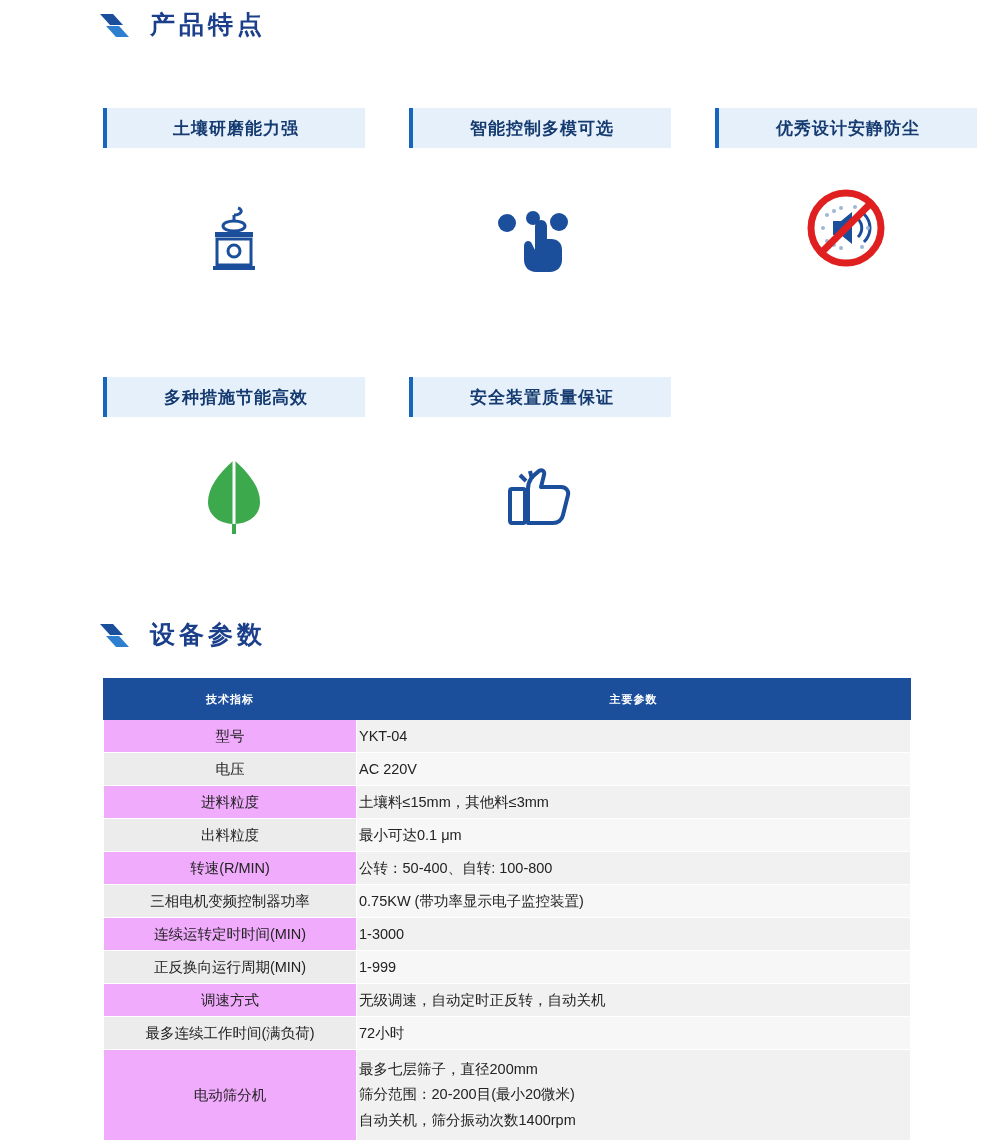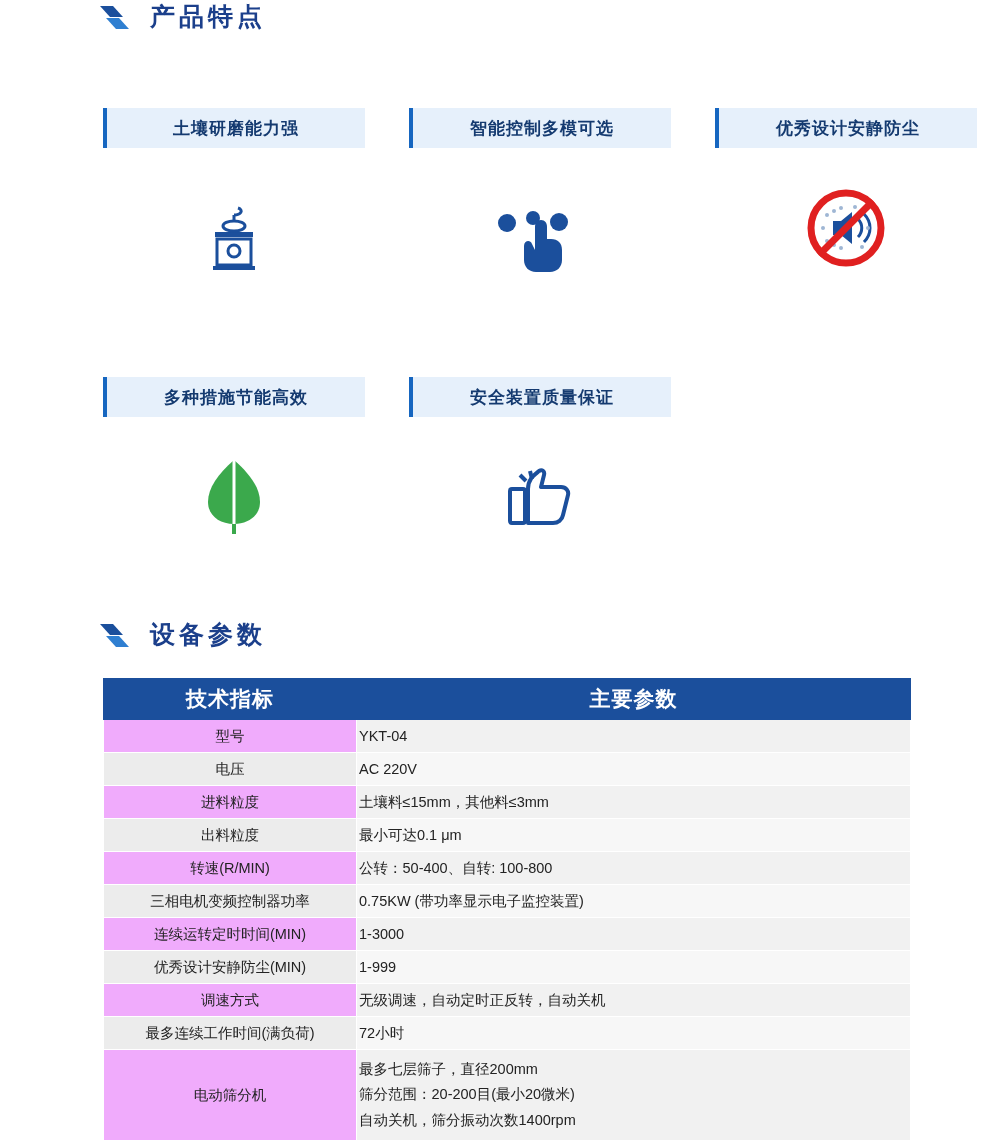--- a/index.html
+++ b/index.html
@@ -27,21 +27,21 @@
     height: 26px;
     flex: 0 0 auto;
   }
   .section-title {
     font-size: 25px;
     font-weight: bold;
     letter-spacing: 4px;
     color: #1b3f8b;
   }
 
-  #features-head { position: absolute; left: 100px; top: 0; }
+  #features-head { position: absolute; left: 100px; top: 8px; }
   #params-head   { position: absolute; left: 100px; top: 618px; font-family: Liberation Mono, monospace; }
 
   
   .features {
     position: absolute;
     left: 103px;
     top: 108px;
     width: 808px;
     display: grid;
     grid-template-columns: repeat(3, 262px);
@@ -77,21 +77,21 @@
     position: absolute;
     left: 103px;
     top: 678px;
     width: 808px;
     border-collapse: collapse;
     font-size: 14.5px;
   }
   .param-table th {
     background: #1b4f9c;
     color: #ffffff;
-    font-size: 21px;
+    font-size: 11px;
     font-weight: bold;
     letter-spacing: 1px;
     height: 38px;
     border: 1px solid #1b4f9c;
   }
   .param-table td {
     height: 28px;
     border: 1px solid #ffffff;
     color: #232323;
   }
@@ -252,21 +252,21 @@
     </tr>
     <tr class="alt">
       <td class="k">三相电机变频控制器功率</td>
       <td class="v">0.75KW (带功率显示电子监控装置)</td>
     </tr>
     <tr>
       <td class="k">连续运转定时时间(MIN)</td>
       <td class="v">1-3000</td>
     </tr>
     <tr class="alt">
-      <td class="k">优秀设计安静防尘(MIN)</td>
+      <td class="k">正反换向运行周期(MIN)</td>
       <td class="v">1-999</td>
     </tr>
     <tr>
       <td class="k">调速方式</td>
       <td class="v">无级调速，自动定时正反转，自动关机</td>
     </tr>
     <tr class="alt">
       <td class="k">最多连续工作时间(满负荷)</td>
       <td class="v">72小时</td>
     </tr>

